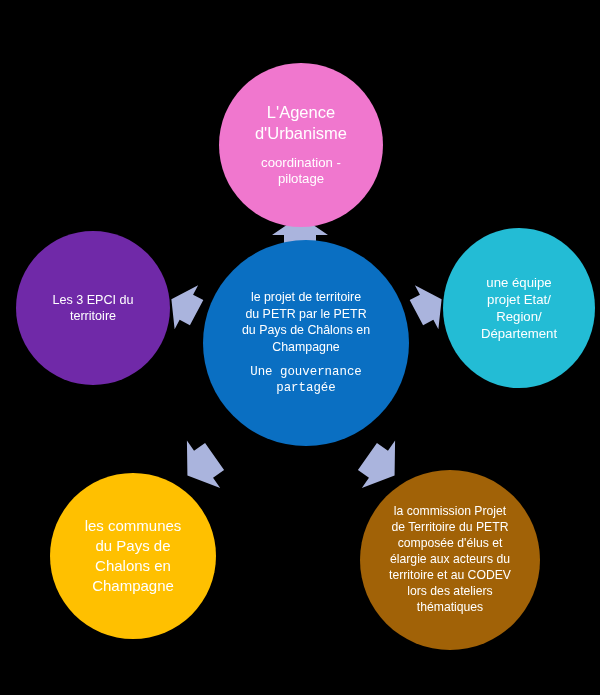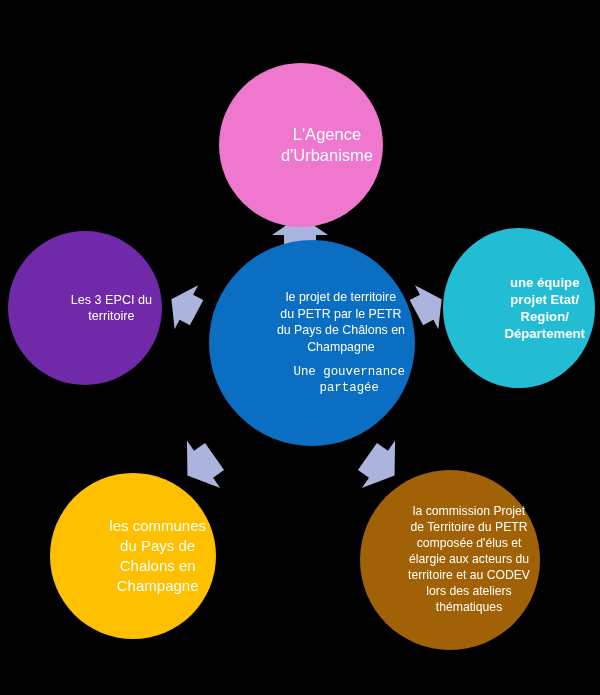--- a/index.html
+++ b/index.html
@@ -18,40 +18,40 @@
     position: relative;
     width: 600px;
     height: 695px;
     background: #000000;
   }
   .node {
     position: absolute;
     border-radius: 50%;
     display: flex;
     flex-direction: column;
-    align-items: flex-end;
+    align-items: center;
     justify-content: center;
     text-align: center;
     color: #ffffff;
     box-sizing: border-box;
     padding: 6px 10px;
     line-height: 1.18;
   }
   .node .line-main {
     display: block;
     white-space: pre-line;
   }
   .node .line-sub {
     display: block;
     white-space: pre-line;
   }
 
   
   #node-center {
-    left: 209px;
+    left: 203px;
     top: 240px;
     width: 206px;
     height: 206px;
     background: #0a6fc2;
     z-index: 4;
   }
   #node-center .line-main {
     font-size: 12.4px;
     line-height: 1.32;
   }
@@ -76,21 +76,21 @@
     line-height: 1.25;
   }
   #node-agency .line-sub {
     font-size: 13.2px;
     line-height: 1.25;
     margin-top: 11px;
   }
 
   
   #node-epci {
-    left: 8px;
+    left: 16px;
     top: 231px;
     width: 154px;
     height: 154px;
     background: #7029a8;
     z-index: 3;
   }
   #node-epci .line-main {
     font-size: 12.6px;
     line-height: 1.28;
   }
@@ -100,21 +100,20 @@
     left: 443px;
     top: 228px;
     width: 152px;
     height: 160px;
     background: #23bcd5;
     z-index: 3;
   }
   #node-team .line-main {
     font-size: 13.2px;
     line-height: 1.3;
-    font-weight: bold;
   }
 
   
   #node-communes {
     left: 50px;
     top: 473px;
     width: 166px;
     height: 166px;
     background: #ffc000;
     z-index: 3;
@@ -191,20 +190,22 @@
     <svg width="58" height="58" viewBox="0 0 56 32" aria-hidden="true">
       <g transform="rotate(125 28 16)">
         <polygon class="arrow-shape" points="28,0 56,19 44,19 44,32 12,32 12,19 0,19"></polygon>
       </g>
     </svg>
   </div>
 
   <div class="node" id="node-agency">
     <span class="line-main">L'Agence
 d'Urbanisme</span>
+    <span class="line-sub">coordination -
+pilotage</span>
   </div>
 
   <div class="node" id="node-epci">
     <span class="line-main">Les 3 EPCI du
 territoire</span>
   </div>
 
   <div class="node" id="node-team">
     <span class="line-main">une équipe
 projet Etat/

